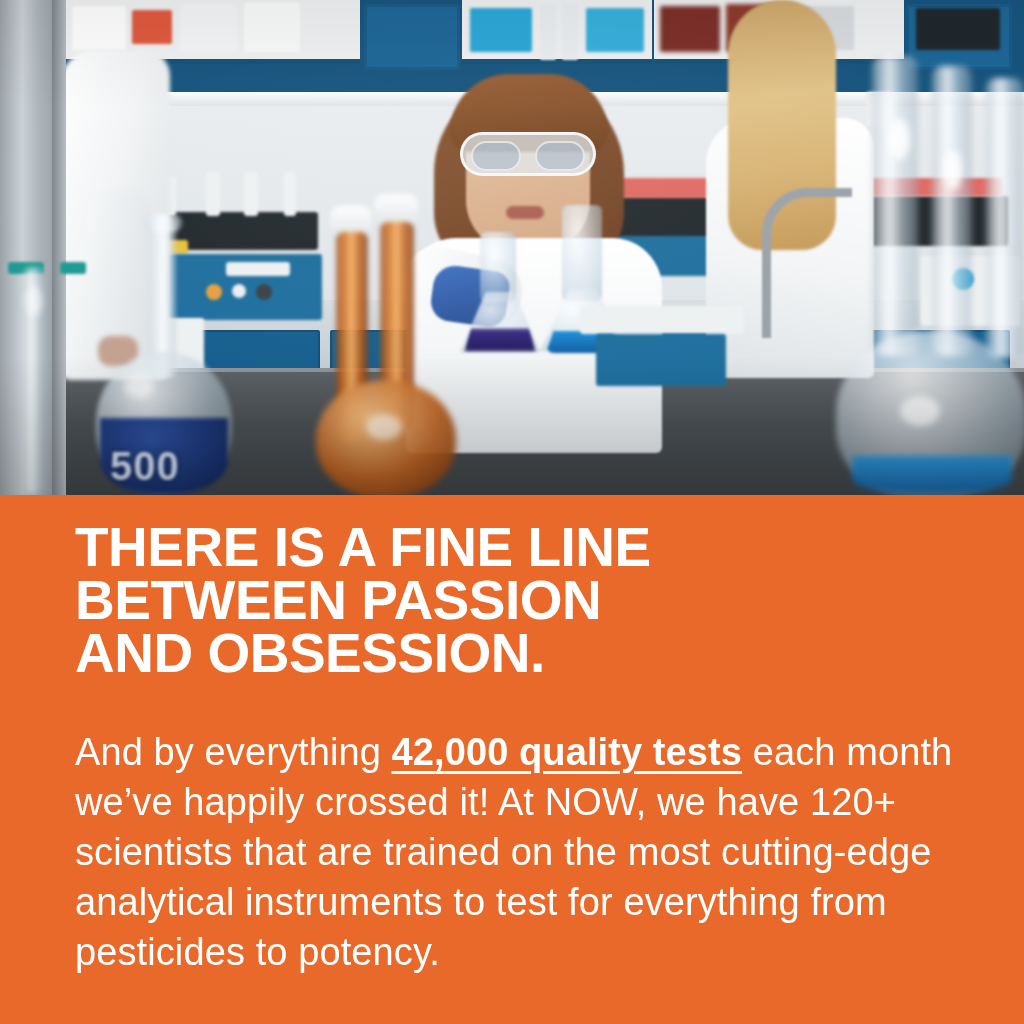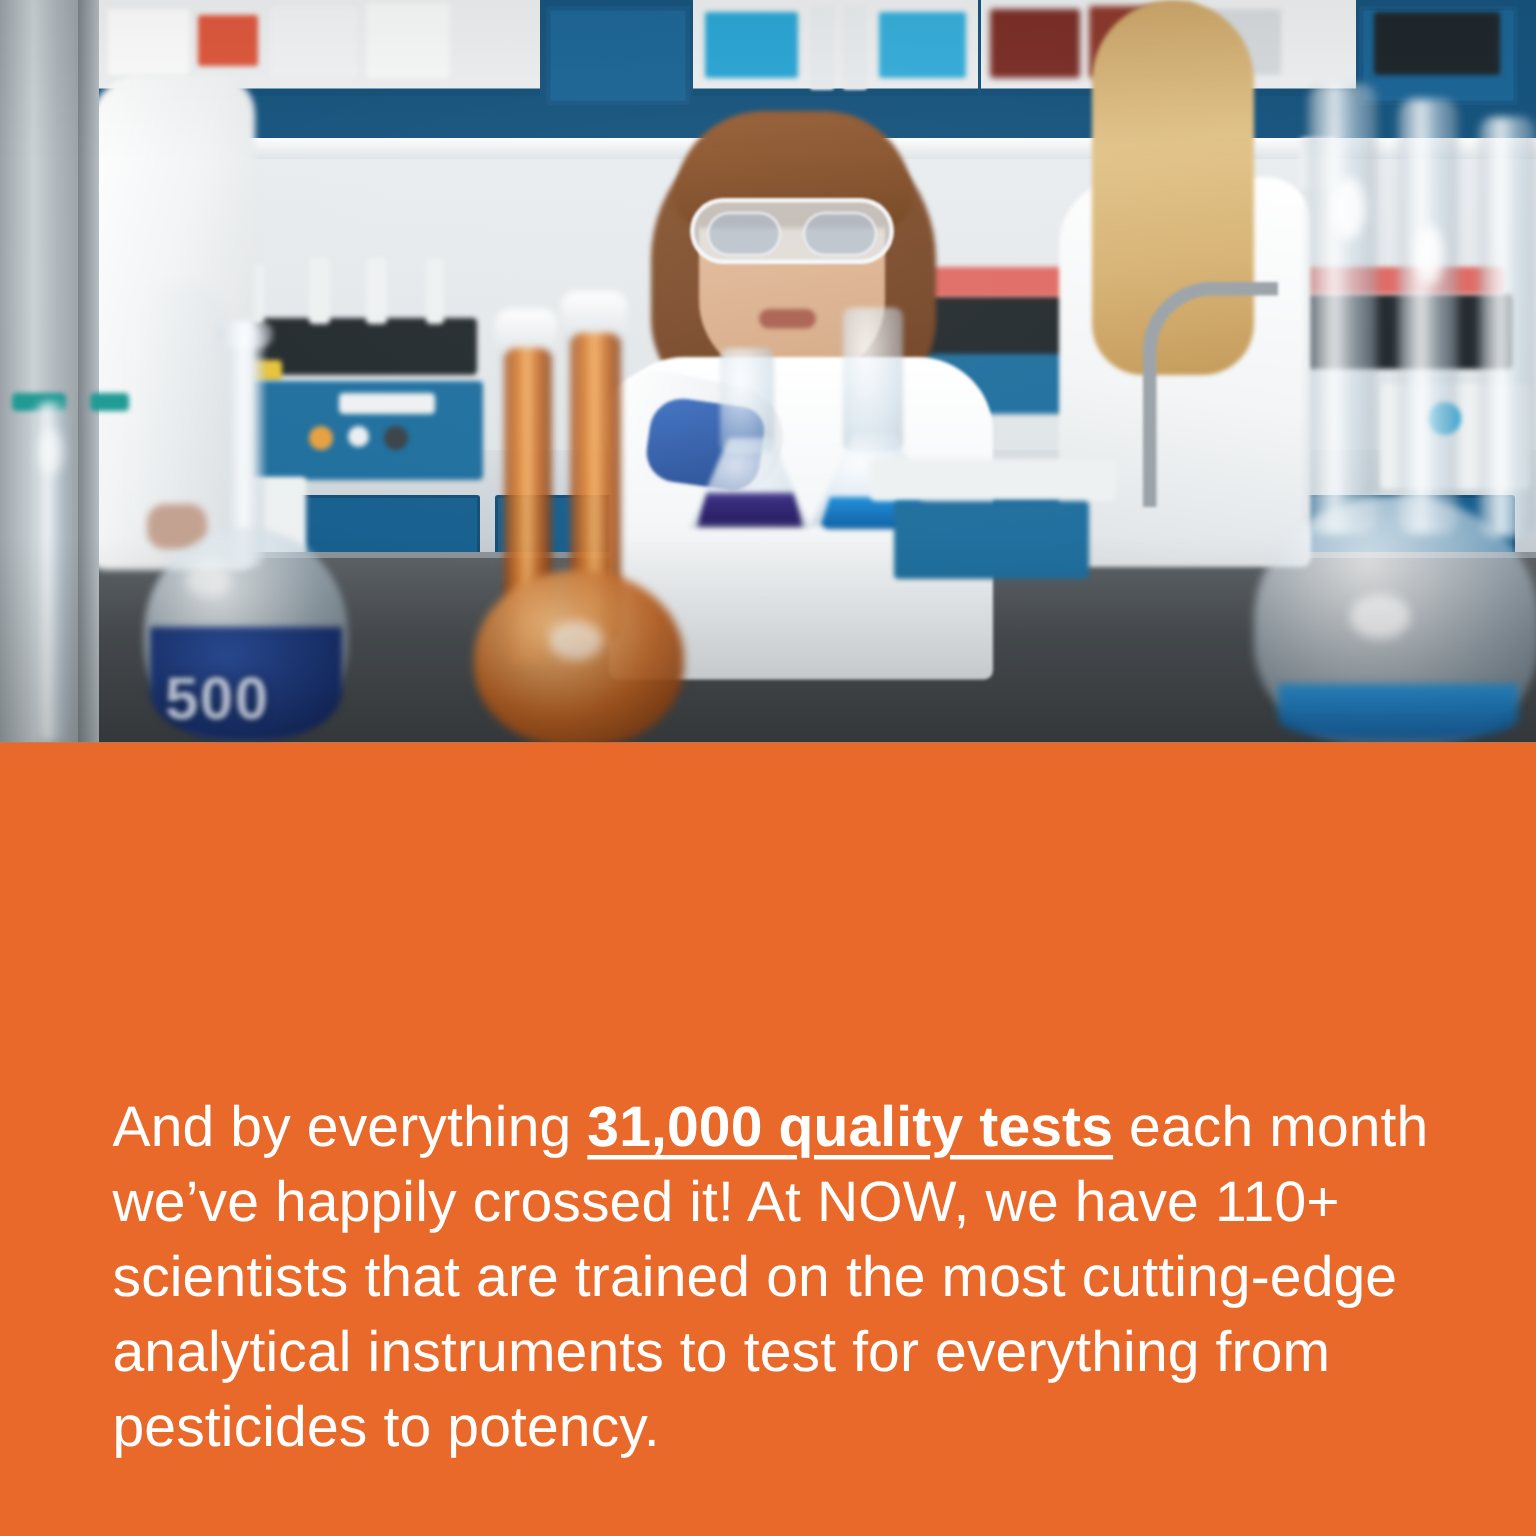--- a/index.html
+++ b/index.html
@@ -476,18 +476,23 @@
     <div class="fg">
       <div class="glass-col" style="left:22px;top:268px;width:24px;height:226px;"></div>
       <div class="hilite" style="left:26px;top:286px;width:16px;height:30px;opacity:0.7;"></div>
     </div>
 
     <div class="photo-blur-overlay"></div>
   </div>
 
   <div class="panel">
 
-
-    <p class="body-copy"><span>And by everything </span><span class="emph">31,000 quality tests</span><span> each month we’ve happily crossed it! At NOW, we have 110+ scientists that are trained on the most cutting-edge analytical instruments to test for everything from pesticides to potency.</span></p>
+    <div class="headline">
+      <span class="hl-line">THERE IS A FINE LINE</span>
+      <span class="hl-line">BETWEEN PASSION</span>
+      <span class="hl-line">AND OBSESSION.</span>
+    </div>
+
+    <p class="body-copy"><span>And by everything </span><span class="emph">42,000 quality tests</span><span> each month we’ve happily crossed it! At NOW, we have 120+ scientists that are trained on the most cutting-edge analytical instruments to test for everything from pesticides to potency.</span></p>
 
   </div>
 
 </div>
 
 </body></html>

